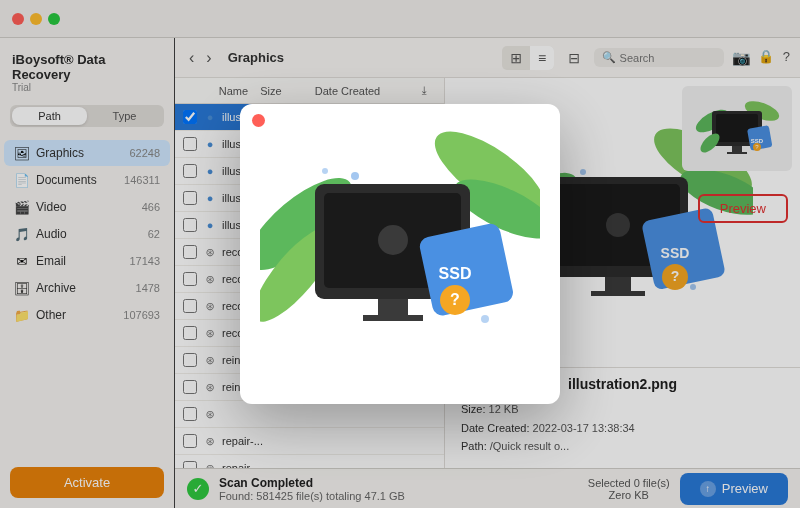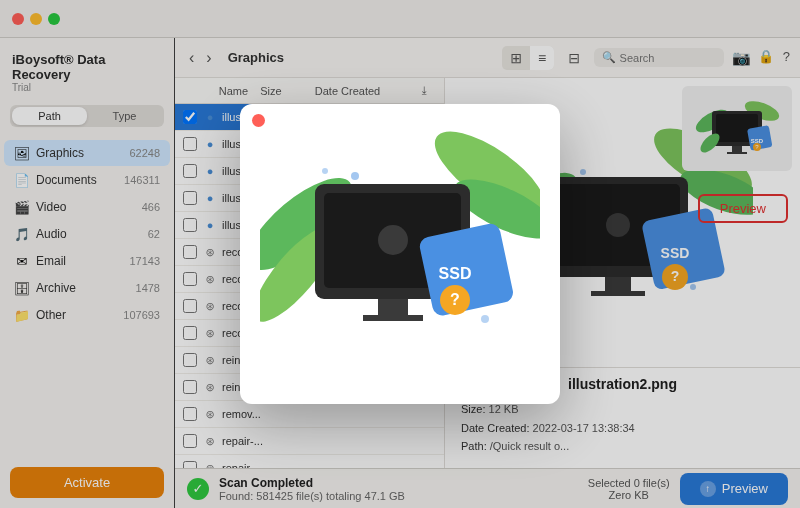--- a/index.html
+++ b/index.html
@@ -601,21 +601,20 @@
             <span class="file-name">reinsta...</span>
           </div>
           <div class="file-row">
             <input type="checkbox" class="file-checkbox" style="">
             <div class="file-type-icon" style="color:#777;">⊛</div>
             <span class="file-name">reinsta...</span>
           </div>
           <div class="file-row">
             <input type="checkbox" class="file-checkbox" style="">
             <div class="file-type-icon" style="color:#777;">⊛</div>
-            <span class="file-name">remov...</span>
           </div>
           <div class="file-row">
             <input type="checkbox" class="file-checkbox" style="">
             <div class="file-type-icon" style="color:#777;">⊛</div>
             <span class="file-name">repair-...</span>
           </div>
           <div class="file-row">
             <input type="checkbox" class="file-checkbox" style="">
             <div class="file-type-icon" style="color:#777;">⊛</div>
             <span class="file-name">repair-...</span>

